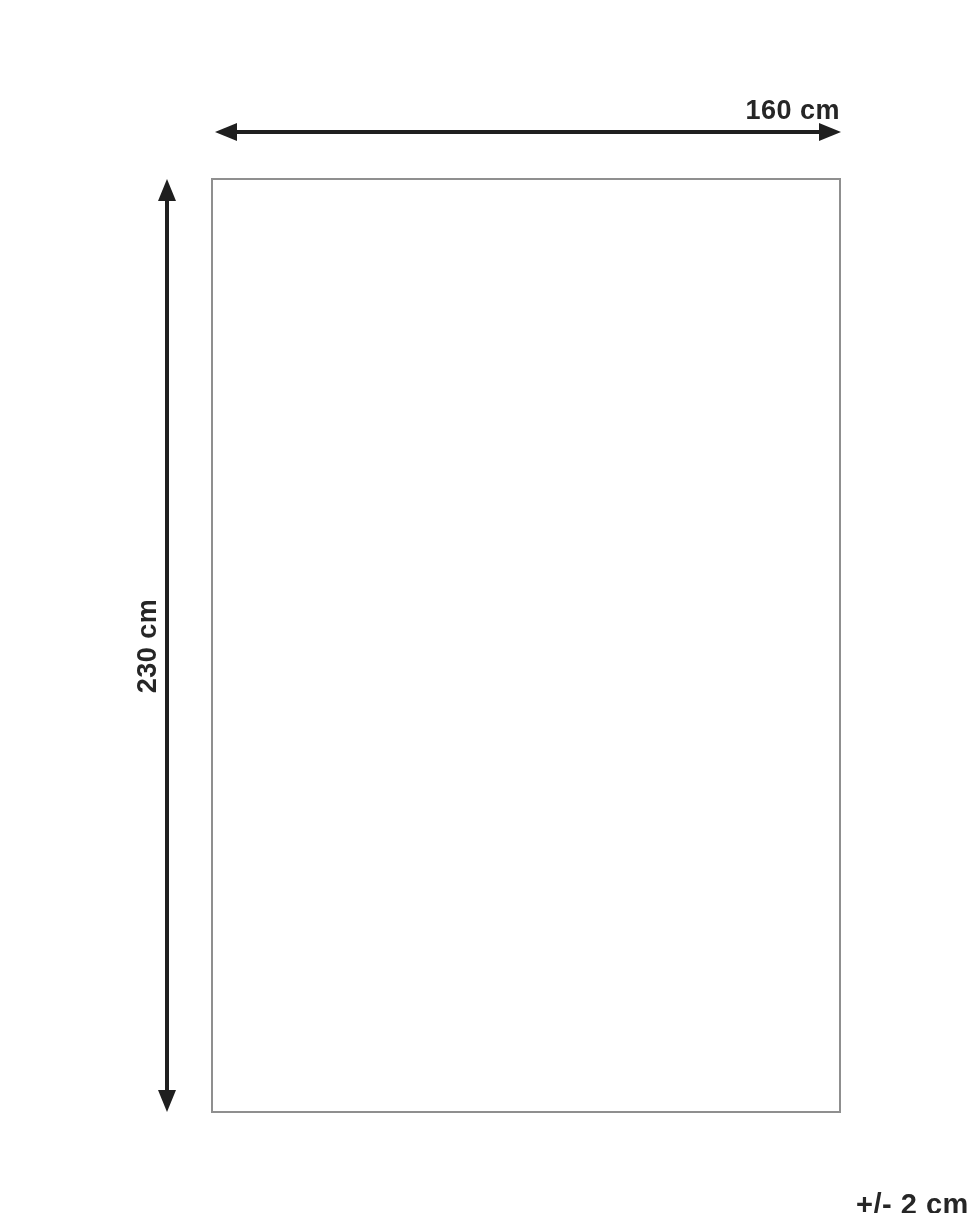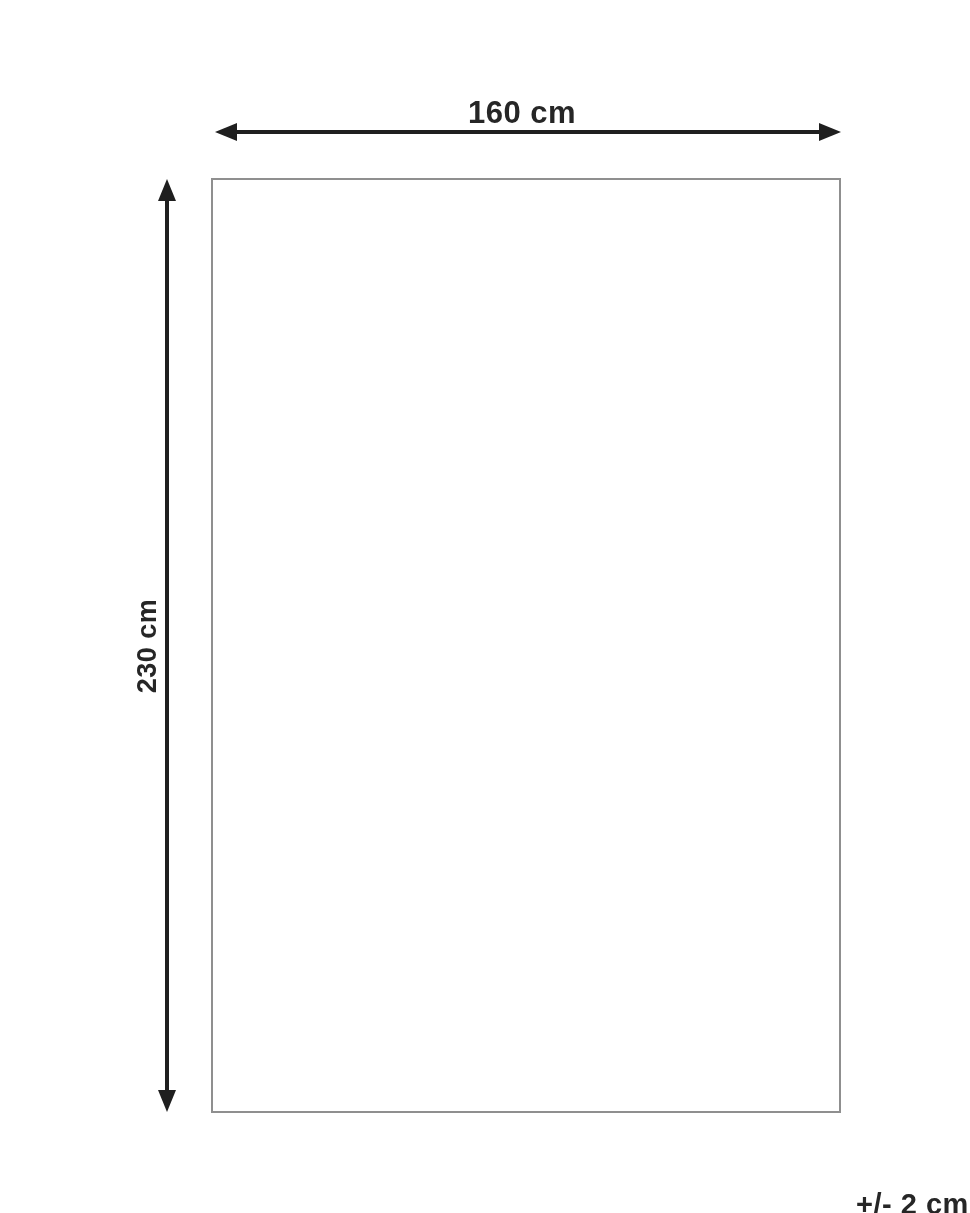--- a/index.html
+++ b/index.html
@@ -23,25 +23,25 @@
     top: 0;
   }
   .dim-label {
     position: absolute;
     font-weight: 700;
     color: #262626;
     letter-spacing: 0.5px;
     white-space: nowrap;
   }
   .width-label {
-    left: 210px;
+    left: 216px;
     top: 95px;
     width: 624px;
-    text-align: center;
-    font-size: 31px;
+    text-align: right;
+    font-size: 27px;
   }
   .height-label {
     left: 147px;
     top: 646px;
     transform: translate(-50%, -50%) rotate(-90deg);
     font-size: 27px;
   }
   .tolerance-label {
     left: 856px;
     top: 1188px;

